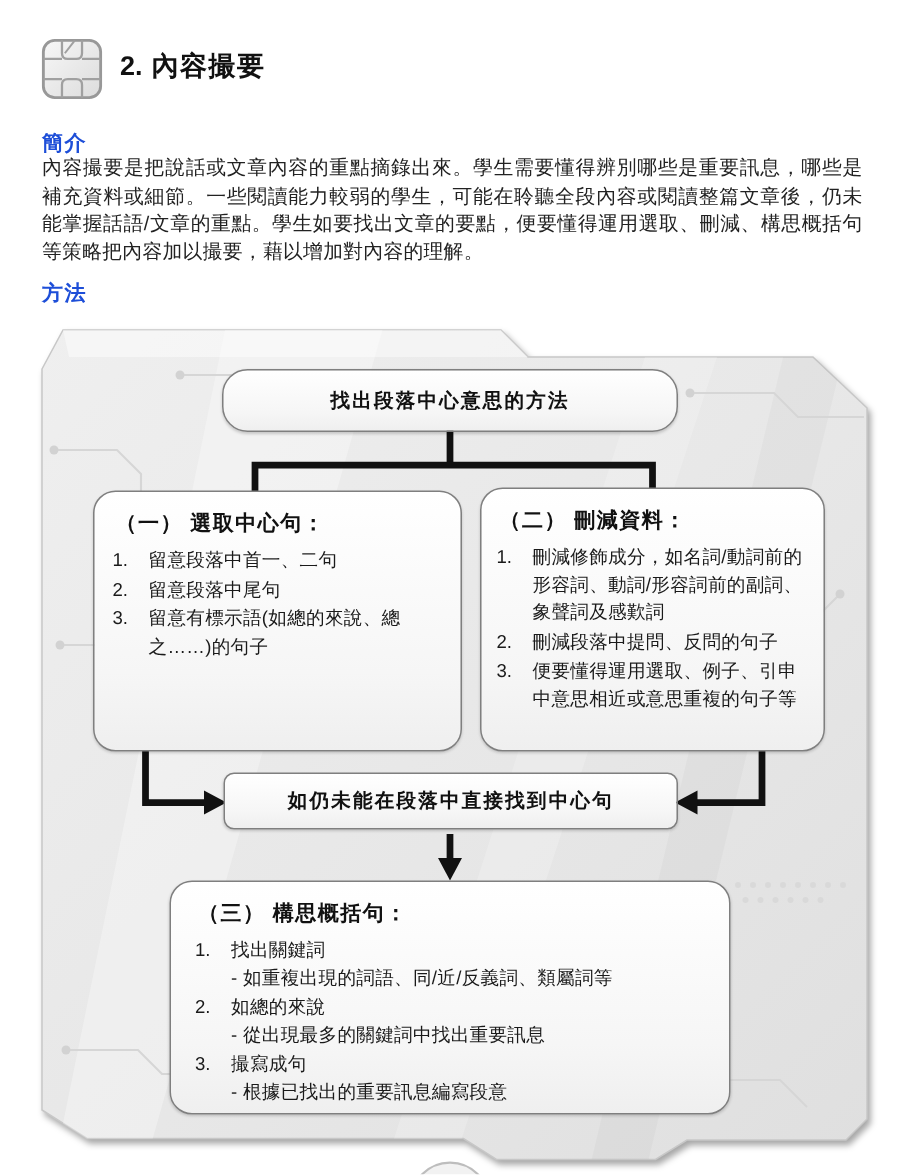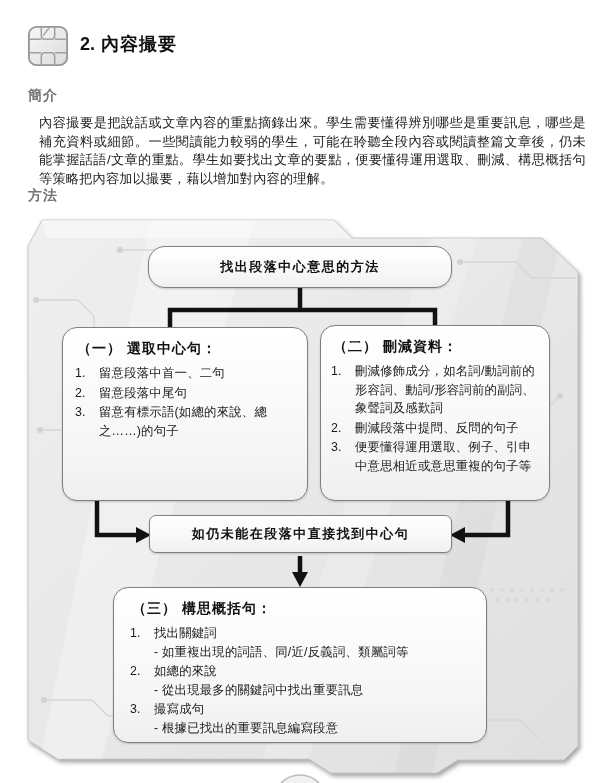--- a/index.html
+++ b/index.html
@@ -15,26 +15,26 @@
   .chip-icon{position:absolute;left:27px;top:25px;width:42px;height:42px;}
   .doc-title{
     position:absolute;left:80px;top:32px;margin:0;
     font-size:18px;font-weight:bold;letter-spacing:1px;color:#111;
   }
   .doc-title .num{margin-right:6px;letter-spacing:0;}
 
   
   .sec-heading{
     position:absolute;left:28px;margin:0;
-    font-size:14px;font-weight:bold;color:#737373;letter-spacing:1px;
+    font-size:14px;font-weight:bold;color:#1d4ed8;letter-spacing:1px;
   }
   #intro-heading{top:87px;}
   #method-heading{top:187px;}
   .intro-body{
-    position:absolute;left:28px;top:103px;width:547px;margin:11px;
+    position:absolute;left:28px;top:103px;width:547px;margin:0;
     font-size:13.2px;line-height:18.6px;text-align:justify;color:#222;
     letter-spacing:0.2px;
   }
 
   
   .panel-svg{position:absolute;left:0;top:0;width:600px;height:783px;z-index:0;}
   .panel-shape{filter:drop-shadow(2px 3px 2px rgba(0,0,0,0.35));}
 
   
   .fbox{

